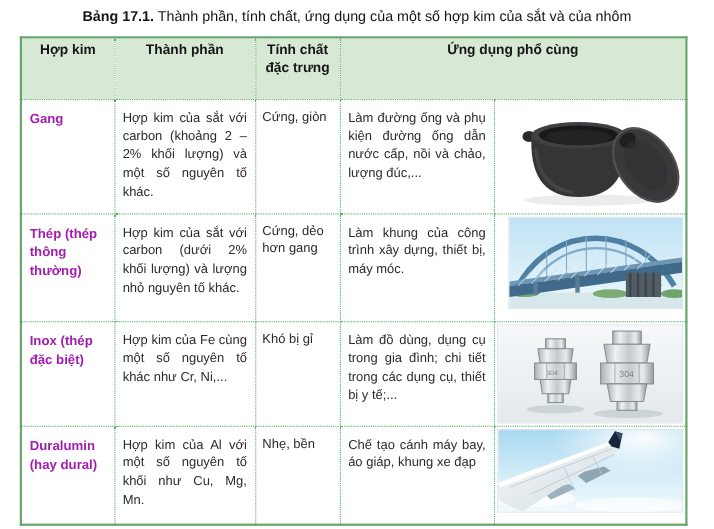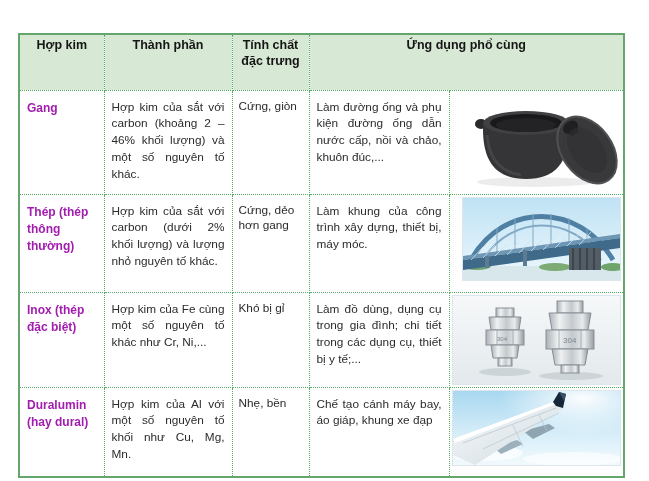--- a/index.html
+++ b/index.html
@@ -47,20 +47,23 @@
   tr.h-r1 { height:104px; }
   tr.h-r2 { height:98px; }
   tr.h-r3 { height:94px; }
   tr.h-r4 { height:90px;padding-left:42px; }
 </style>
 </head>
 <body>
 
 <div class="page">
 
+  <div class="title">
+    <b>Bảng 17.1.</b><span> Thành phần, tính chất, ứng dụng của một số hợp kim của sắt và của nhôm</span>
+  </div>
 
   <table class="alloy">
     <colgroup>
       <col style="width:85px">
         <col style="width:128px">
         <col style="width:77px">
         <col style="width:140px">
         <col style="width:175px">
     </colgroup>
     <thead>
@@ -68,23 +71,23 @@
         <th>Hợp kim</th>
         <th>Thành phần</th>
         <th>Tính chất đặc trưng</th>
         <th colspan="2">Ứng dụng phổ cùng</th>
       </tr>
     </thead>
     <tbody>
 
       <tr class="h-r1">
         <th class="rowname">Gang</th>
-        <td class="comp">Hợp kim của sắt với carbon (khoảng 2 – 46% khối lượng) và một số nguyên tố khác.</td>
+        <td class="comp">Hợp kim của sắt với carbon (khoảng 2 – 2% khối lượng) và một số nguyên tố khác.</td>
         <td class="prop">Cứng, giòn</td>
-        <td class="app">Làm đường ống và phụ kiện đường ống dẫn nước cấp, nồi và chảo, khuôn đúc,...</td>
+        <td class="app">Làm đường ống và phụ kiện đường ống dẫn nước cấp, nồi và chảo, lượng đúc,...</td>
         <td class="photo">
           <span class="ph">
             <svg width="152" height="96" viewBox="0 0 152 96">
               <rect width="152" height="96" fill="#ffffff"></rect>
               <ellipse cx="66" cy="89" rx="58" ry="5" fill="#ececec"></ellipse>
               <ellipse cx="12" cy="31" rx="6" ry="5" fill="#2a2a2c"></ellipse>
               <path d="M14,30 L14,36 C14,70 28,86 57,86 C86,86 100,70 100,36 L100,30 Z" fill="#353537"></path>
               <path d="M18,42 C20,66 31,79 52,82" stroke="#4f4f52" stroke-width="3" fill="none" opacity="0.65"></path>
               <ellipse cx="57" cy="30" rx="43" ry="12" fill="#404043"></ellipse>
               <ellipse cx="57" cy="30" rx="36" ry="9" fill="#19191b"></ellipse>

